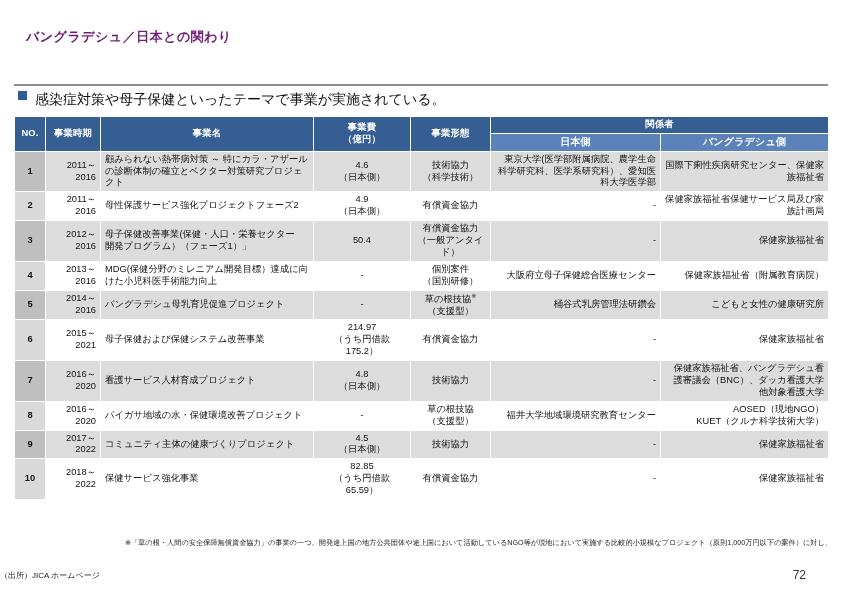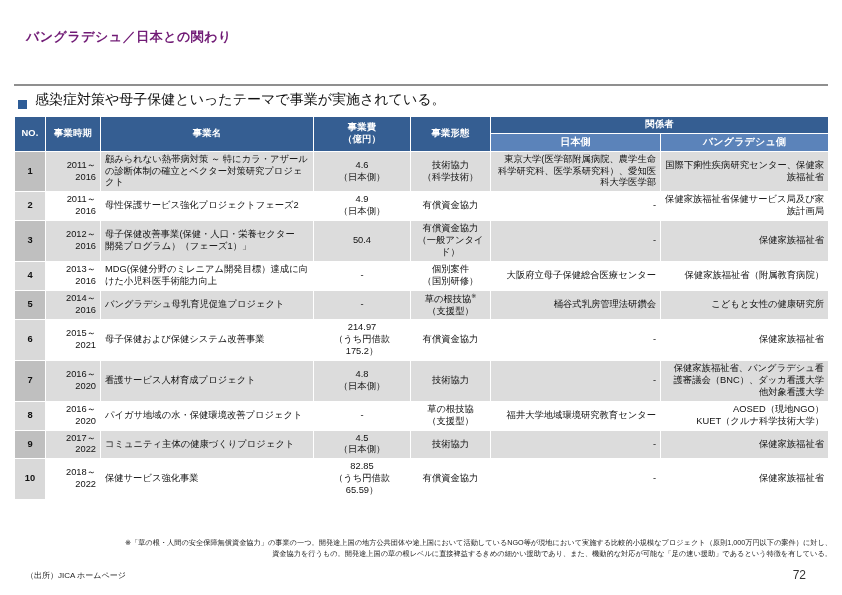--- a/index.html
+++ b/index.html
@@ -38,21 +38,21 @@
     position: absolute;
     left: 14px; top: 84px;
     width: 814px; height: 2px;
     background: #8f8f8f;
   }
 
   
   .lead {
     position: absolute;
     left: 18px; top: 91px;
-    display: flex; align-items: flex-end;
+    display: flex; align-items: flex-start;
     gap: 8px;
     font-size: 14px;
     color: #111;
   }
   .lead-marker {
     width: 9px; height: 9px;
     background: #2e5c96;
     display: inline-block;
     flex: 0 0 auto;
   }
@@ -113,21 +113,21 @@
     width: 816px;
     font-size: 7.2px;
     line-height: 1.5;
     color: #1a1a1a;
     text-indent: 0;
     text-align: right;
   }
   .footnote .fn-line2 { display: block; padding-left: 9px; }
   .source {
     position: absolute;
-    left: 26px; top: 570px;
+    left: 0; top: 570px;
     font-size: 8px;
     color: #222;
   }
   .pagenum {
     position: absolute;
     right: 36px; top: 568px;
     font-size: 12px;
     color: #333;
   }
 </style>
@@ -262,19 +262,18 @@
             <td class="c-type">有償資金協力</td>
             <td class="c-jp">-</td>
             <td class="c-bd">保健家族福祉省</td>
           </tr>
         </tbody>
     </table>
   </div>
 
   <div class="footnote">
     <span>※「草の根・人間の安全保障無償資金協力」の事業の一つ。開発途上国の地方公共団体や途上国において活動しているNGO等が現地において実施する比較的小規模なプロジェクト（原則1,000万円以下の案件）に対し、</span>
-    <span class="fn-line2">資金協力を行うもの。開発途上国の草の根レベルに直接裨益するきめの細かい援助であり、また、機動的な対応が可能な「足の速い援助」であるという特徴を有している。</span>
   </div>
 
   <div class="source">（出所）JICA ホームページ</div>
   <div class="pagenum">72</div>
 
 </div>
 
 </body></html>

